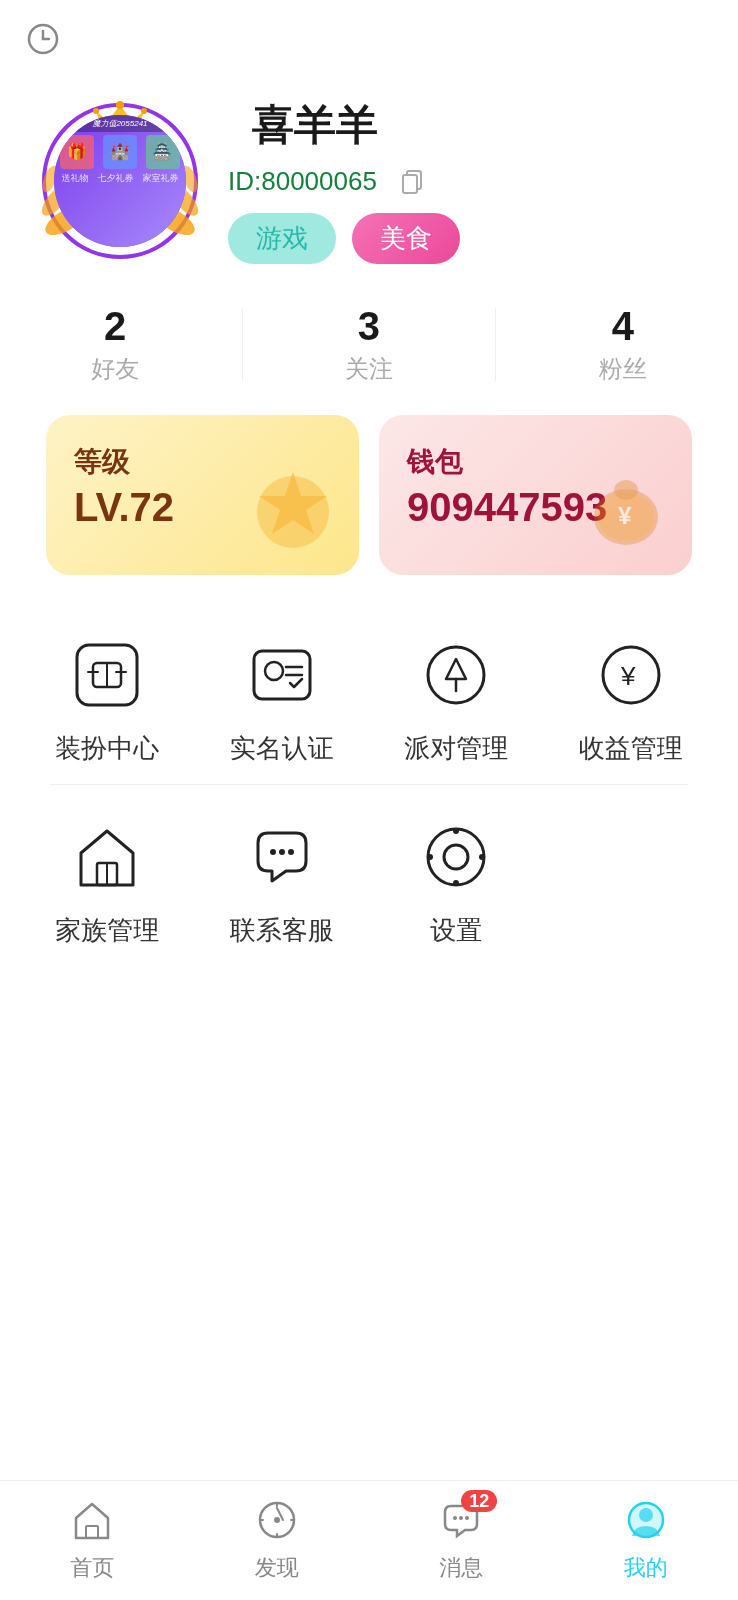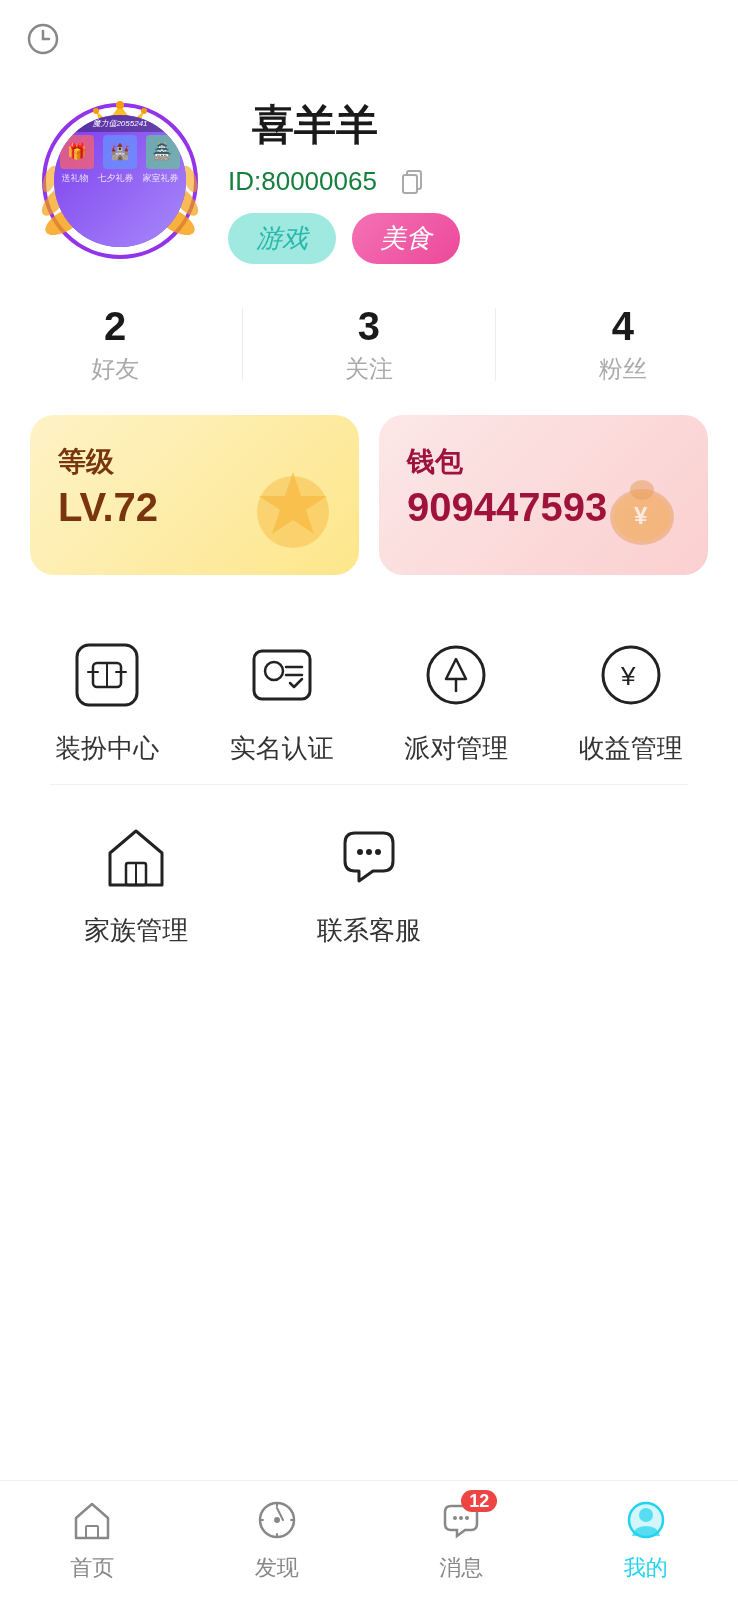--- a/index.html
+++ b/index.html
@@ -58,21 +58,20 @@
       display: inline-flex;
       align-items: center;
       justify-content: center;
       color: #999;
       cursor: pointer;
     }
     .tags-row {
       display: flex;
       gap: 16px;
       margin-top: 4px;
-      font-style: italic;
     }
     .tag {
       padding: 8px 28px;
       border-radius: 40px;
       font-size: 26px;
       font-weight: 500;
     }
     .tag-game {
       background: #a0e9e0;
       color: #2ab8ab;
@@ -105,21 +104,21 @@
     .stat-divider {
       width: 1px;
       background: #eee;
       margin: 4px 0;
     }
 
     
     .cards-row {
       display: flex;
       gap: 20px;
-      padding: 0 30px;
+      padding: 0 46px;
       margin-bottom: 36px;
     }
     .card {
       flex: 1;
       border-radius: 24px;
       padding: 28px 28px 24px;
       position: relative;
       overflow: hidden;
       min-height: 160px;
     }
@@ -454,20 +453,33 @@
         <svg width="68" height="68" viewBox="0 0 68 68" fill="none">
           <path d="M10 20 Q10 10 20 10 H48 Q58 10 58 20 V38 Q58 48 48 48 H38 L24 58 V48 H20 Q10 48 10 38 Z" stroke="#222" stroke-width="3" fill="none" stroke-linejoin="round"></path>
           <circle cx="25" cy="29" r="3" fill="#222"></circle>
           <circle cx="34" cy="29" r="3" fill="#222"></circle>
           <circle cx="43" cy="29" r="3" fill="#222"></circle>
         </svg>
       </div>
       <span class="menu-label">联系客服</span>
     </div>
 
+    <div class="menu-item">
+      <div class="menu-icon-wrap">
+        <svg width="68" height="68" viewBox="0 0 68 68" fill="none">
+          <circle cx="34" cy="34" r="12" stroke="#222" stroke-width="3" fill="none"></circle>
+          <circle cx="34" cy="34" r="28" stroke="#222" stroke-width="3" fill="none"></circle>
+          <circle cx="34" cy="8" r="3" fill="#222"></circle>
+          <circle cx="34" cy="60" r="3" fill="#222"></circle>
+          <circle cx="8" cy="34" r="3" fill="#222"></circle>
+          <circle cx="60" cy="34" r="3" fill="#222"></circle>
+        </svg>
+      </div>
+      <span class="menu-label">设置</span>
+    </div>
 
     <div class="menu-item" style="visibility:hidden;">
       <div class="menu-icon-wrap"></div>
     </div>
 
   </div>
 </div>
 
 <div class="bottom-nav">
 

